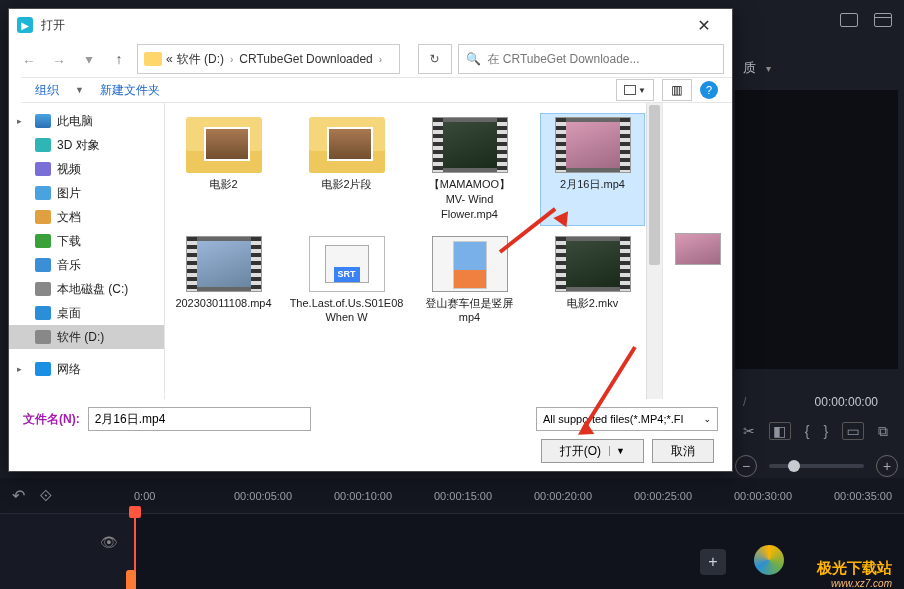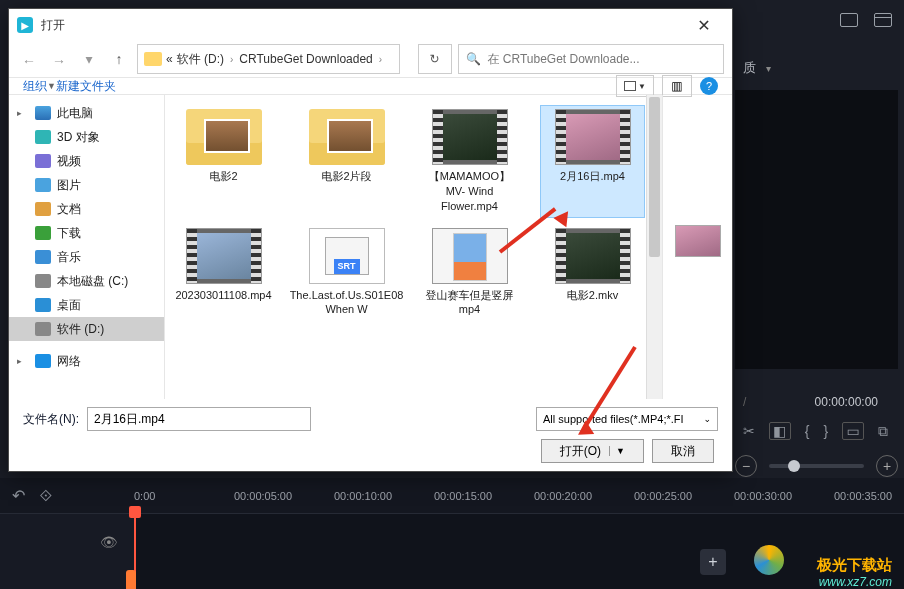--- a/index.html
+++ b/index.html
@@ -29,38 +29,38 @@
 .tl-ruler span { flex:0 0 100px; font-size:11px; color:#9ba0a8; }
 .tl-body { position:relative; height:75px; }
 .tl-left { position:absolute; left:0; top:0; bottom:0; width:134px; background:#171a24; }
 .tl-eye { position:absolute; left:100px; top:20px; color:#888; font-size:14px; }
 .tl-track { position:absolute; left:134px; right:0; top:0; bottom:0; background:#10131b; }
 .playhead { position:absolute; left:134px; top:0; bottom:0; width:2px; background:#ff5640; }
 .playhead::before { content:""; position:absolute; top:-8px; left:-5px; width:12px; height:12px; background:#ff5640; border-radius:2px; }
 .orange-stub { position:absolute; left:126px; top:56px; width:10px; height:22px; background:#ff7a33; border-radius:3px; }
 .watermark { position:absolute; right:12px; bottom:0; text-align:right; }
 .watermark .brand { color:#ffb400; font-size:15px; font-weight:bold; }
-.watermark .url { color:#5eead4; font-size:12px; font-style:italic; }
+.watermark .url { color:#fdba74; font-size:10px; font-style:italic; }
 .wm-logo { position:absolute; right:120px; bottom:14px; width:30px; height:30px; border-radius:50%; background:conic-gradient(#ffb400, #6fae4a, #2a8fd6, #ffb400); }
 .add-btn { position:absolute; right:178px; bottom:14px; width:26px; height:26px; background:#2b2f3a; color:#cfd3da; border-radius:4px; display:flex; align-items:center; justify-content:center; font-size:16px; }
 
 
 .dialog { position:absolute; left:8px; top:8px; width:725px; height:464px; background:#fff; border:1px solid #4a4a4a; box-shadow:0 4px 20px rgba(0,0,0,.5); display:flex; flex-direction:column; }
 .dlg-title { height:32px; display:flex; align-items:center; padding:0 8px; font-size:12px; color:#333; }
 .dlg-title .ico { width:16px; height:16px; background:#1fb5d6; border-radius:3px; margin-right:8px; display:flex; align-items:center; justify-content:center; color:#fff; font-size:10px; }
 .dlg-title .close { margin-left:auto; width:40px; height:28px; display:flex; align-items:center; justify-content:center; font-size:16px; color:#333; }
 .dlg-nav { height:36px; display:flex; align-items:center; gap:6px; padding:0 8px; font-size:12px; }
 .nav-arrow { width:24px; height:24px; display:flex; align-items:center; justify-content:center; color:#999; font-size:14px; }
 .nav-up { color:#555; }
 .path-box { flex:1; height:30px; border:1px solid #ccc; display:flex; align-items:center; padding:0 6px; gap:4px; color:#333; max-width:350px; }
 .path-box .folder-ico { width:18px; height:14px; background:#ffd66b; border-radius:2px; }
 .path-box .sep { color:#888; font-size:10px; margin:0 2px; }
 .refresh-box { width:34px; height:30px; border:1px solid #ccc; display:flex; align-items:center; justify-content:center; color:#555; }
 .search-box { flex:1; height:30px; border:1px solid #ccc; display:flex; align-items:center; padding:0 8px; color:#777; gap:6px; }
-.dlg-toolbar { height:18px; border-top:1px solid #e6e6e6; border-bottom:1px solid #e6e6e6; display:flex; align-items:center; padding:0 14px; font-size:12px; }
+.dlg-toolbar { height:26px; border-top:1px solid #e6e6e6; border-bottom:1px solid #e6e6e6; display:flex; align-items:center; padding:0 14px; gap:16px; font-size:12px;margin-left:12px; }
 .dlg-toolbar a { color:#1a66cc; text-decoration:none; }
 .dlg-toolbar .chev2 { font-size:9px; color:#666; }
 .tb-right { margin-left:auto; display:flex; align-items:center; gap:8px; }
 .view-btn { width:38px; height:22px; border:1px solid #ccc; display:flex; align-items:center; justify-content:center; gap:2px; }
 .view-btn .vicon { width:12px; height:10px; border:1px solid #555; }
 .view-btn .vdrop { font-size:8px; color:#333; }
 .preview-toggle { width:30px; height:22px; border:1px solid #ccc; display:flex; align-items:center; justify-content:center; }
 .help-btn { width:18px; height:18px; border-radius:50%; background:#1a8fe3; color:#fff; font-size:11px; display:flex; align-items:center; justify-content:center; }
 
 .dlg-body { flex:1; display:flex; overflow:hidden; }
@@ -99,21 +99,21 @@
 .thumb.pink .inner { background:linear-gradient(160deg,#d89ab5,#a06a85)!important; }
 .thumb.sky .inner { background:linear-gradient(160deg,#9ab5d8,#6a85a0)!important; }
 .thumb.dark .inner { background:linear-gradient(160deg,#3a4a3a,#1a2a1a)!important; }
 .scroll-v { position:absolute; right:0; top:0; bottom:0; width:16px; background:#f0f0f0; border-left:1px solid #ddd; }
 .scroll-thumb { position:absolute; left:2px; right:2px; top:2px; height:160px; background:#c8c8c8; border-radius:2px; }
 .side-preview { width:70px; border-left:1px solid #e6e6e6; display:flex; align-items:flex-start; justify-content:center; padding-top:130px; }
 .side-prev-img { width:46px; height:32px; background:linear-gradient(160deg,#d89ab5,#a06a85); border:1px solid #aaa; }
 
 .dlg-bottom { padding:8px 14px; font-size:12px; display:flex; flex-direction:column; gap:8px; }
 .fn-row { display:flex; align-items:center; gap:8px; }
-.fn-row label { color:#0f172a; }
+.fn-row label { color:#a21caf;font-weight:bold; }
 .fn-input { flex:1; height:24px; border:1px solid #aaa; padding:0 6px; font-size:12px; max-width:330px; }
 .filter { height:24px; border:1px solid #aaa; padding:0 6px; min-width:182px; display:flex; align-items:center; justify-content:space-between; font-size:11px; }
 .btn-row { display:flex; gap:8px; justify-content:flex-end; padding-right:4px; }
 .btn { height:24px; padding:0 18px; border:1px solid #999; background:#efefef; font-size:12px; display:flex; align-items:center; }
 .btn.split .drop { margin-left:8px; border-left:1px solid #999; padding-left:6px; font-size:9px; }
 
 
 .arrow { position:absolute; background:#e03020; pointer-events:none; }
 .arrow-tip { position:absolute; width:0; height:0; pointer-events:none; }
 </style>

